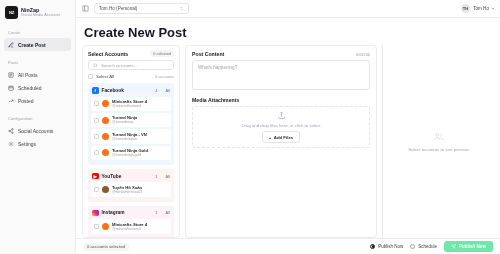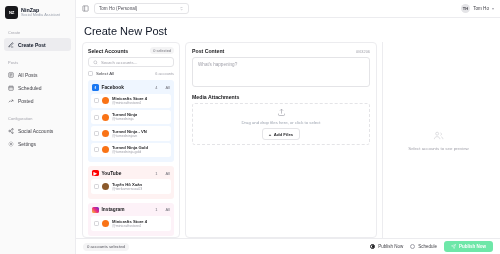--- a/index.html
+++ b/index.html
@@ -70,21 +70,21 @@
   .user-chip { display: flex; align-items: center; gap: 3px; cursor: pointer; }
   .avatar-sm {
     width: 9.5px; height: 9.5px; border-radius: 50%;
     background: #e4e4e7; color: #3f3f46;
     font-size: 4px; font-weight: bold;
     display: flex; align-items: center; justify-content: center;
   }
   .user-name { font-size: 4.6px; color: #3f3f46; }
   .chev { font-size: 4px; color: #a1a1aa; line-height: 1; }
 
-  .page-title { font-size: 11px; font-weight: normal; color: #111827; padding: 7px 8px 5px 8px; }
+  .page-title { font-size: 13px; font-weight: bold; color: #111827; padding: 7px 8px 5px 8px; }
 
   .columns { flex: 1; display: flex; gap: 5px; padding: 0 6px 0 6px; min-height: 0; }
 
   
   .accounts-col {
     width: 98px; flex: 0 0 98px;
     border: 1px solid #ececef; border-radius: 4px;
     background: #fff; display: flex; flex-direction: column;
     overflow: hidden;
   }

